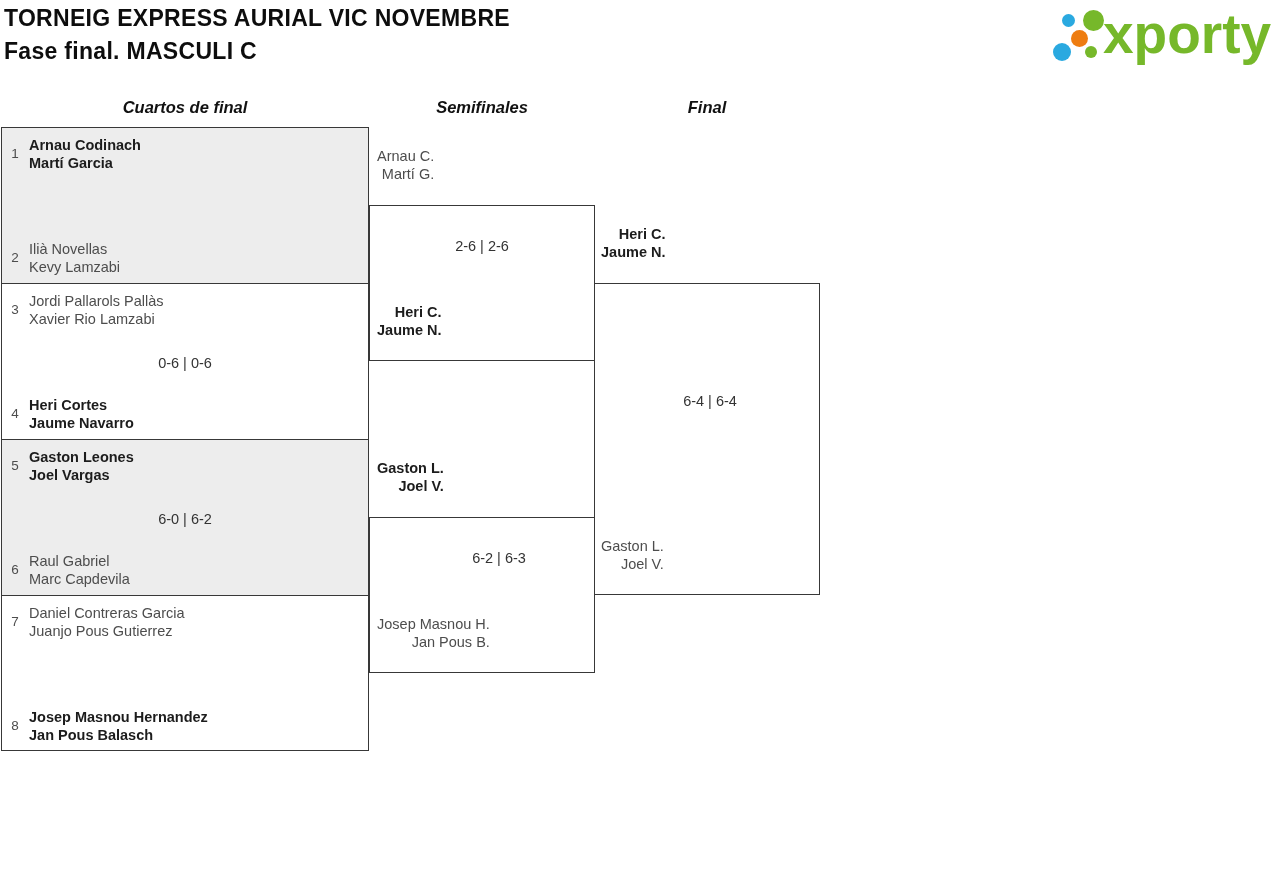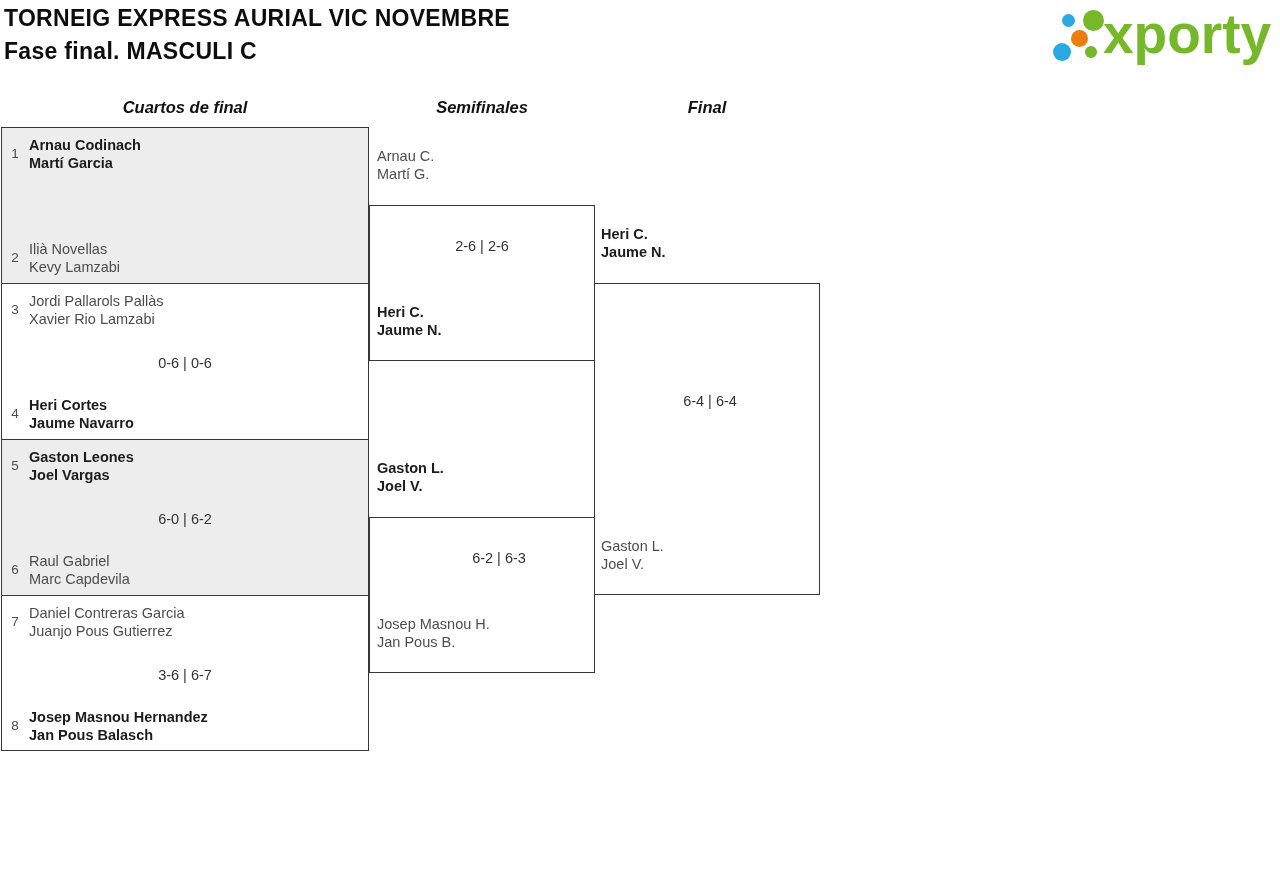--- a/index.html
+++ b/index.html
@@ -83,21 +83,21 @@
   .final-box { left: 594px; top: 283px; width: 226px; height: 312px; }
 
   .overlay-score {
     position: absolute; text-align: center;
     font-size: 14.5px; line-height: 18px; color: #333;
   }
   .sf1-score   { left: 369px; width: 226px; top: 237px; }
   .sf2-score   { left: 369px; width: 226px; top: 549px; padding-left: 34px; }
   .final-score { left: 578px; width: 264px; top: 392px; }
 
-  .pair-label { position: absolute; }
+  .pair-label { position: absolute; text-align: right; }
   .sf1-top    { left: 377px; top: 147px; }
   .sf1-bottom { left: 377px; top: 303px; }
   .sf2-top    { left: 377px; top: 459px; }
   .sf2-bottom { left: 377px; top: 615px; }
   .f-top      { left: 601px; top: 225px; }
   .f-bottom   { left: 601px; top: 537px; }
 </style>
 </head>
 <body>
 
@@ -161,21 +161,20 @@
         <div class="nm">Marc Capdevila</div>
       </div>
     </div>
 
     <div class="qf-match">
       <div class="seed seed-top">7</div>
       <div class="team team-top">
         <div class="nm">Daniel Contreras Garcia</div>
         <div class="nm">Juanjo Pous Gutierrez</div>
       </div>
-      <div class="score">3-6 | 6-7</div>
       <div class="seed seed-bottom">8</div>
       <div class="team team-bottom winner">
         <div class="nm">Josep Masnou Hernandez</div>
         <div class="nm">Jan Pous Balasch</div>
       </div>
     </div>
 
   </div>
 
   <div class="round-box sf1-box"></div>

